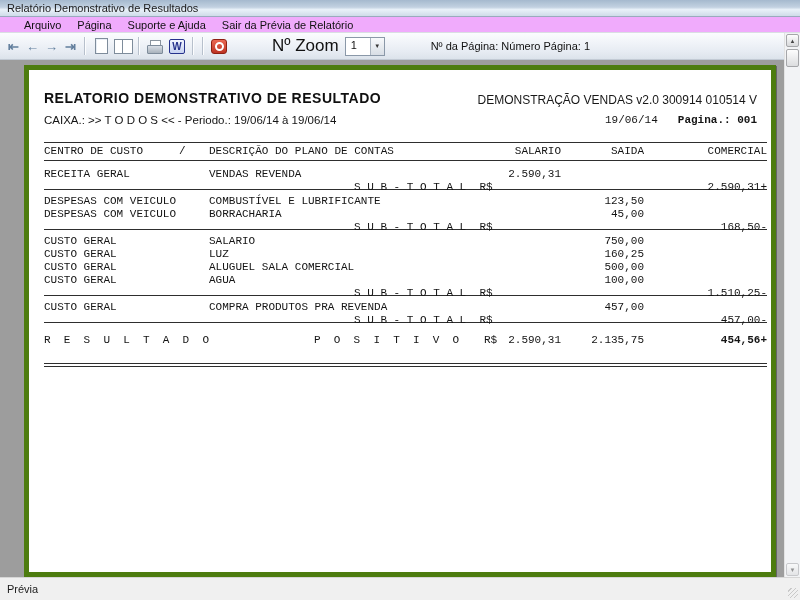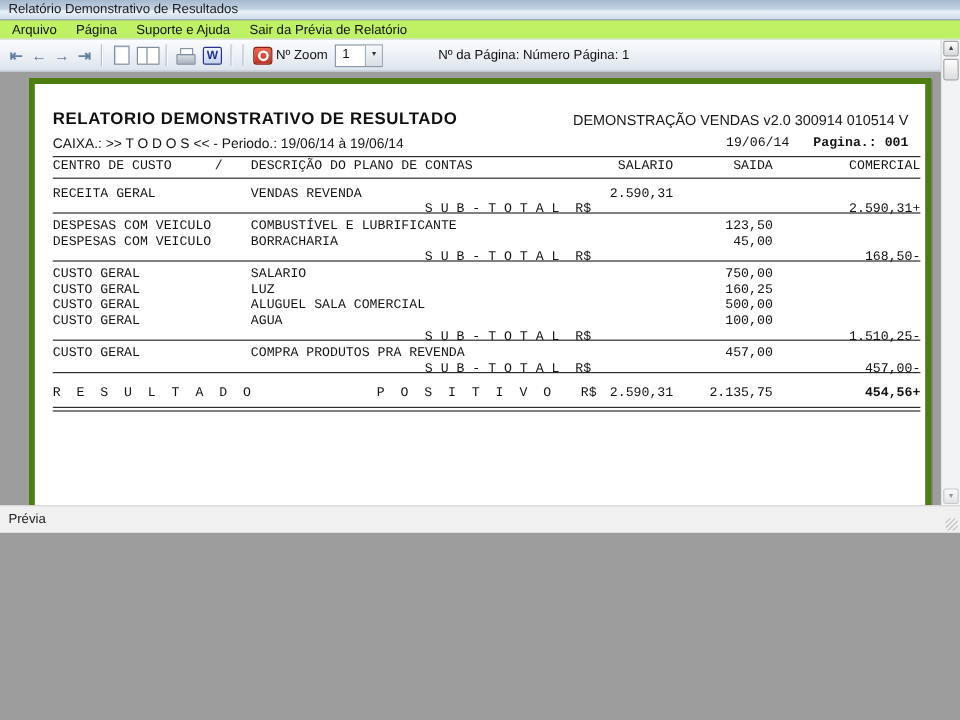--- a/index.html
+++ b/index.html
@@ -1,26 +1,26 @@
 <!DOCTYPE html>
 <html><head>
 <meta charset="utf-8">
 <style>
   html,body{margin:0;padding:0;}
   body{width:800px;height:600px;font-family:"Liberation Sans",sans-serif;overflow:hidden;background:#9d9d9d;}
-  .window{width:800px;height:444px;display:flex;flex-direction:column;}
+  .window{width:800px;height:600px;display:flex;flex-direction:column;}
 
   
   .titlebar{height:16px;flex:0 0 16px;background:linear-gradient(#a5b9ce 0%,#c2d1e1 45%,#e9f1f9 60%,#cfdcE9 100%);
     border-bottom:1px solid #9aabbe;display:flex;align-items:center;padding-left:7px;}
   .titlebar .title{font-size:11px;color:#1b1b1b;}
 
   
-  .menubar{height:15px;flex:0 0 15px;background:#bef264;border-bottom:1px solid #dadee3;
-    display:flex;align-items:center;padding-left:2px;}
+  .menubar{height:15px;flex:0 0 15px;background:#f0abfc;border-bottom:1px solid #dadee3;
+    display:flex;align-items:center;padding-left:16px;}
   .menu-item{font-size:11px;color:#111;padding:1px 8px;cursor:default;}
 
   
   .main{flex:1;display:flex;min-height:0;}
   .leftcol{flex:1;display:flex;flex-direction:column;min-width:0;}
 
   
   .toolbar{height:26px;flex:0 0 26px;background:linear-gradient(#fbfcfe,#e7ecf3 70%,#dce3eb);
     border-bottom:1px solid #c2cad4;display:flex;align-items:center;padding:0 4px;}
   .tb-arrow{width:19px;text-align:center;font-size:13px;font-weight:bold;color:#64809e;cursor:default;}
@@ -30,54 +30,54 @@
   .icon-book{width:17px;height:13px;background:#fff;border:1px solid #7e8c9b;position:relative;}
   .icon-book::after{content:"";position:absolute;left:7px;top:0;width:1px;height:100%;background:#7e8c9b;}
   .icon-printer{width:16px;height:13px;position:relative;}
   .icon-printer .pr-paper{position:absolute;left:3px;top:0;width:9px;height:5px;background:#fff;border:1px solid #8b959f;}
   .icon-printer .pr-body{position:absolute;left:0;top:5px;width:14px;height:7px;background:linear-gradient(#d9dfe6,#a9b2bc);border:1px solid #7e8c9b;border-radius:1px;}
   .icon-word{width:14px;height:13px;border:1px solid #26328c;border-radius:2px;background:linear-gradient(#f3f6ff,#c7d2f1);
     color:#26328c;font-weight:bold;font-size:10px;line-height:13px;text-align:center;}
   .icon-exit{width:14px;height:13px;border:1px solid #8e2012;border-radius:3px;background:linear-gradient(#ea6852,#bd3323);
     display:flex;align-items:center;justify-content:center;}
   .icon-exit .ring{width:5px;height:5px;border:2px solid #fff;border-radius:50%;}
-  .tb-zoom-label{font-size:11px;color:#111;}
+  .tb-zoom-label{font-size:17px;color:#111;margin-left:42px;}
   .zoom-select{margin-left:6px;width:38px;height:17px;background:#fff;border:1px solid #8a98a8;display:flex;align-items:stretch;}
   .zoom-value{flex:1;font-size:11px;padding:1px 0 0 5px;color:#111;}
   .zoom-btn{width:13px;background:linear-gradient(#f7f9fb,#d8dee5);border-left:1px solid #a9b3bf;
     font-size:6px;color:#333;display:flex;align-items:center;justify-content:center;}
   .tb-pageinfo{font-size:11px;color:#111;margin-left:46px;}
 
   
   .content{flex:1;background:#9d9d9d;position:relative;overflow:hidden;}
   .page{position:absolute;left:24px;top:5px;width:752px;height:512px;background:#fff;
     border:5px solid #4d7c0f;box-shadow:1px 1px 0 rgba(0,0,0,.35);box-sizing:border-box;
     padding:20px 14px 0 15px;}
   .r-head1{display:flex;justify-content:space-between;align-items:flex-start;}
   .r-title{font-size:14px;font-weight:bold;letter-spacing:.5px;color:#101010;white-space:pre;}
   .r-version{font-size:12px;color:#181818;margin-top:3px;white-space:pre;}
   .r-head2{display:flex;justify-content:space-between;margin-top:7px;align-items:flex-start;}
   .r-caixa{font-size:11.5px;color:#141414;white-space:pre;}
   .r-datepage{font:11px "Liberation Mono","DejaVu Sans Mono",monospace;color:#141414;display:flex;gap:20px;white-space:pre;}
   .r-datepage .pg{font-weight:bold;}
 
-  .r-table{position:relative;margin-top:4px;width:723px;}
+  .r-table{position:relative;margin-top:16px;width:723px;}
   .r-colhead{position:relative;height:17px;border-top:1px solid #2e2e2e;border-bottom:1px solid #2e2e2e;margin-bottom:2px;}
   .r-colhead .cell{top:2px;}
   .cell{position:absolute;top:5px;font:11px/13px "Liberation Mono","DejaVu Sans Mono",monospace;color:#141414;white-space:pre;}
   .c-centro{left:0;}
   .c-slash{left:135px;}
   .c-desc{left:165px;}
   .c-entrada{right:206px;}
   .c-saida{right:123px;}
   .c-resultado{right:0;}
   .c-stlabel{left:310px;}
   .rrow{position:relative;height:13px;}
   .rrow.subtotal{border-bottom:1px solid #2e2e2e;}
-  .result-row{position:relative;height:16px;margin-top:9px;border-bottom:4px double #2e2e2e;padding-bottom:3px;}
+  .result-row{position:relative;height:16px;margin-top:9px;border-bottom:4px double #2e2e2e;padding-bottom:15px;}
   .result-row .cell{top:2px;}
   .r-l2{left:270px;}
   .r-cur{left:440px;}
   .bold{font-weight:bold;}
 
   
   .vscroll{flex:0 0 16px;width:16px;background:#f2f3f5;border-left:1px solid #e3e3e3;
     display:flex;flex-direction:column;align-items:center;padding:1px 0;box-sizing:border-box;}
   .sbtn{width:13px;height:13px;flex:0 0 13px;background:linear-gradient(#fefefe,#d8d9db);border:1px solid #a5a6a9;
     border-radius:2px;font-size:6px;color:#444;display:flex;align-items:center;justify-content:center;box-sizing:border-box;}

